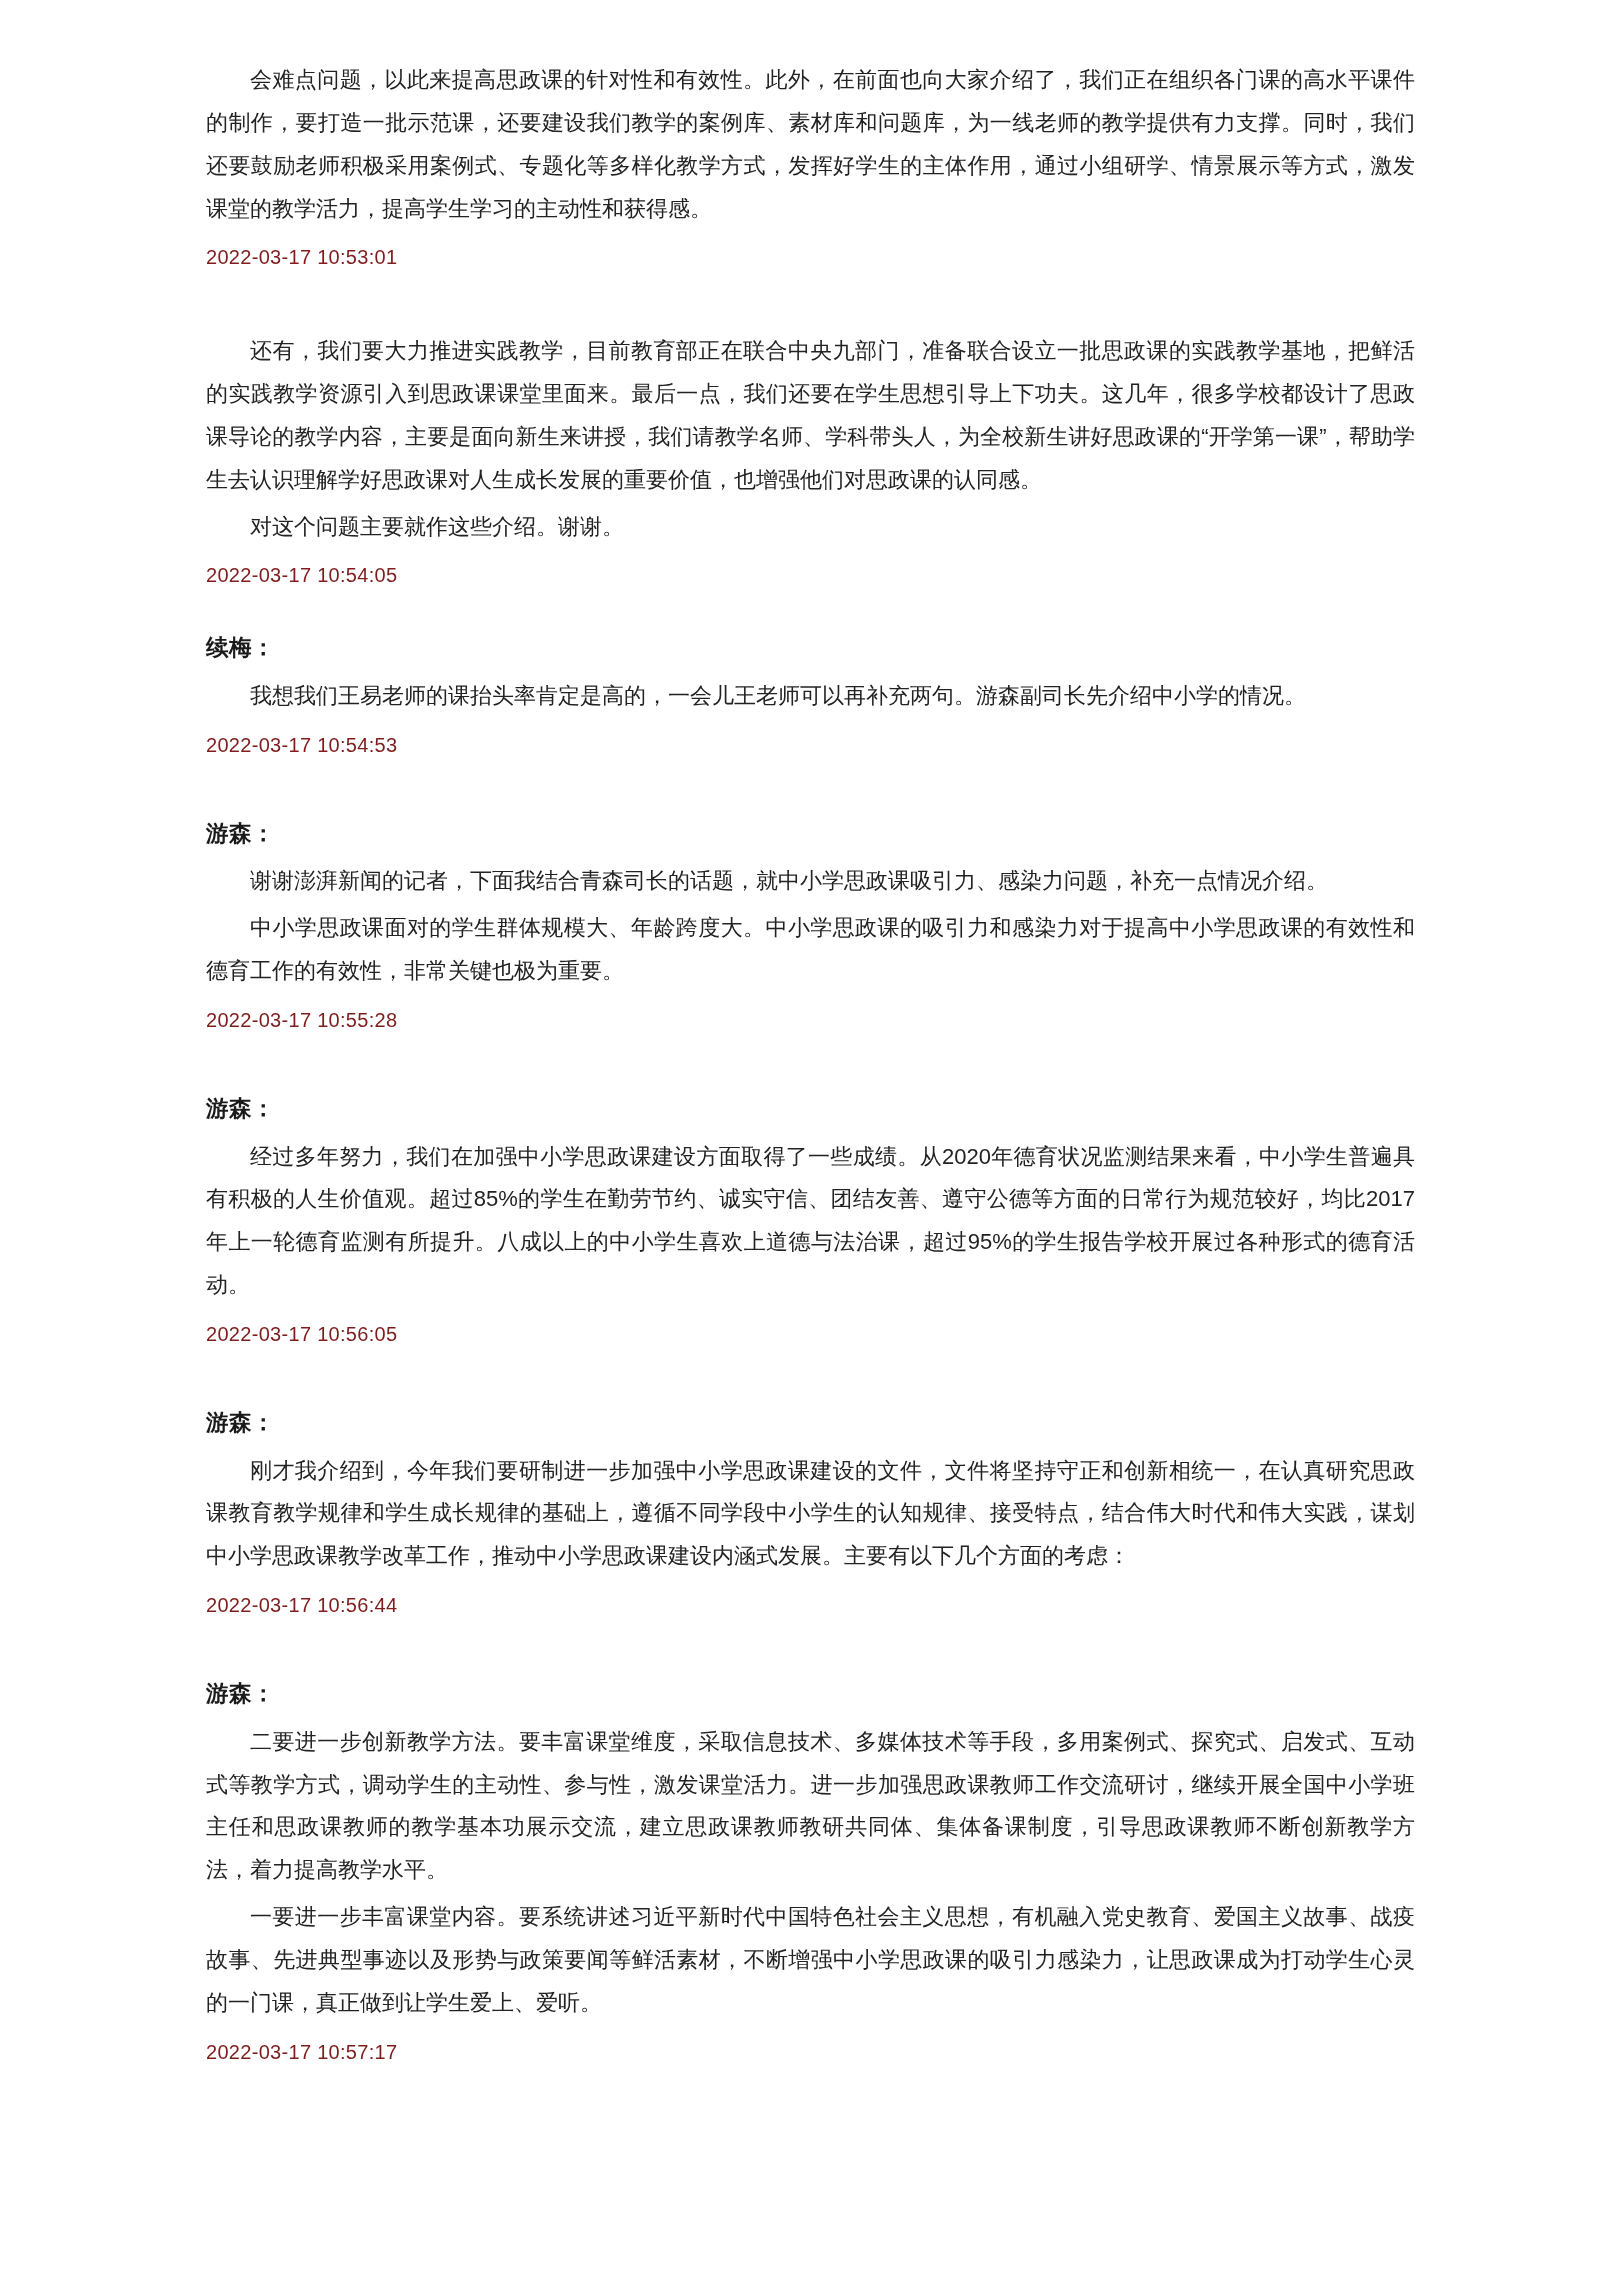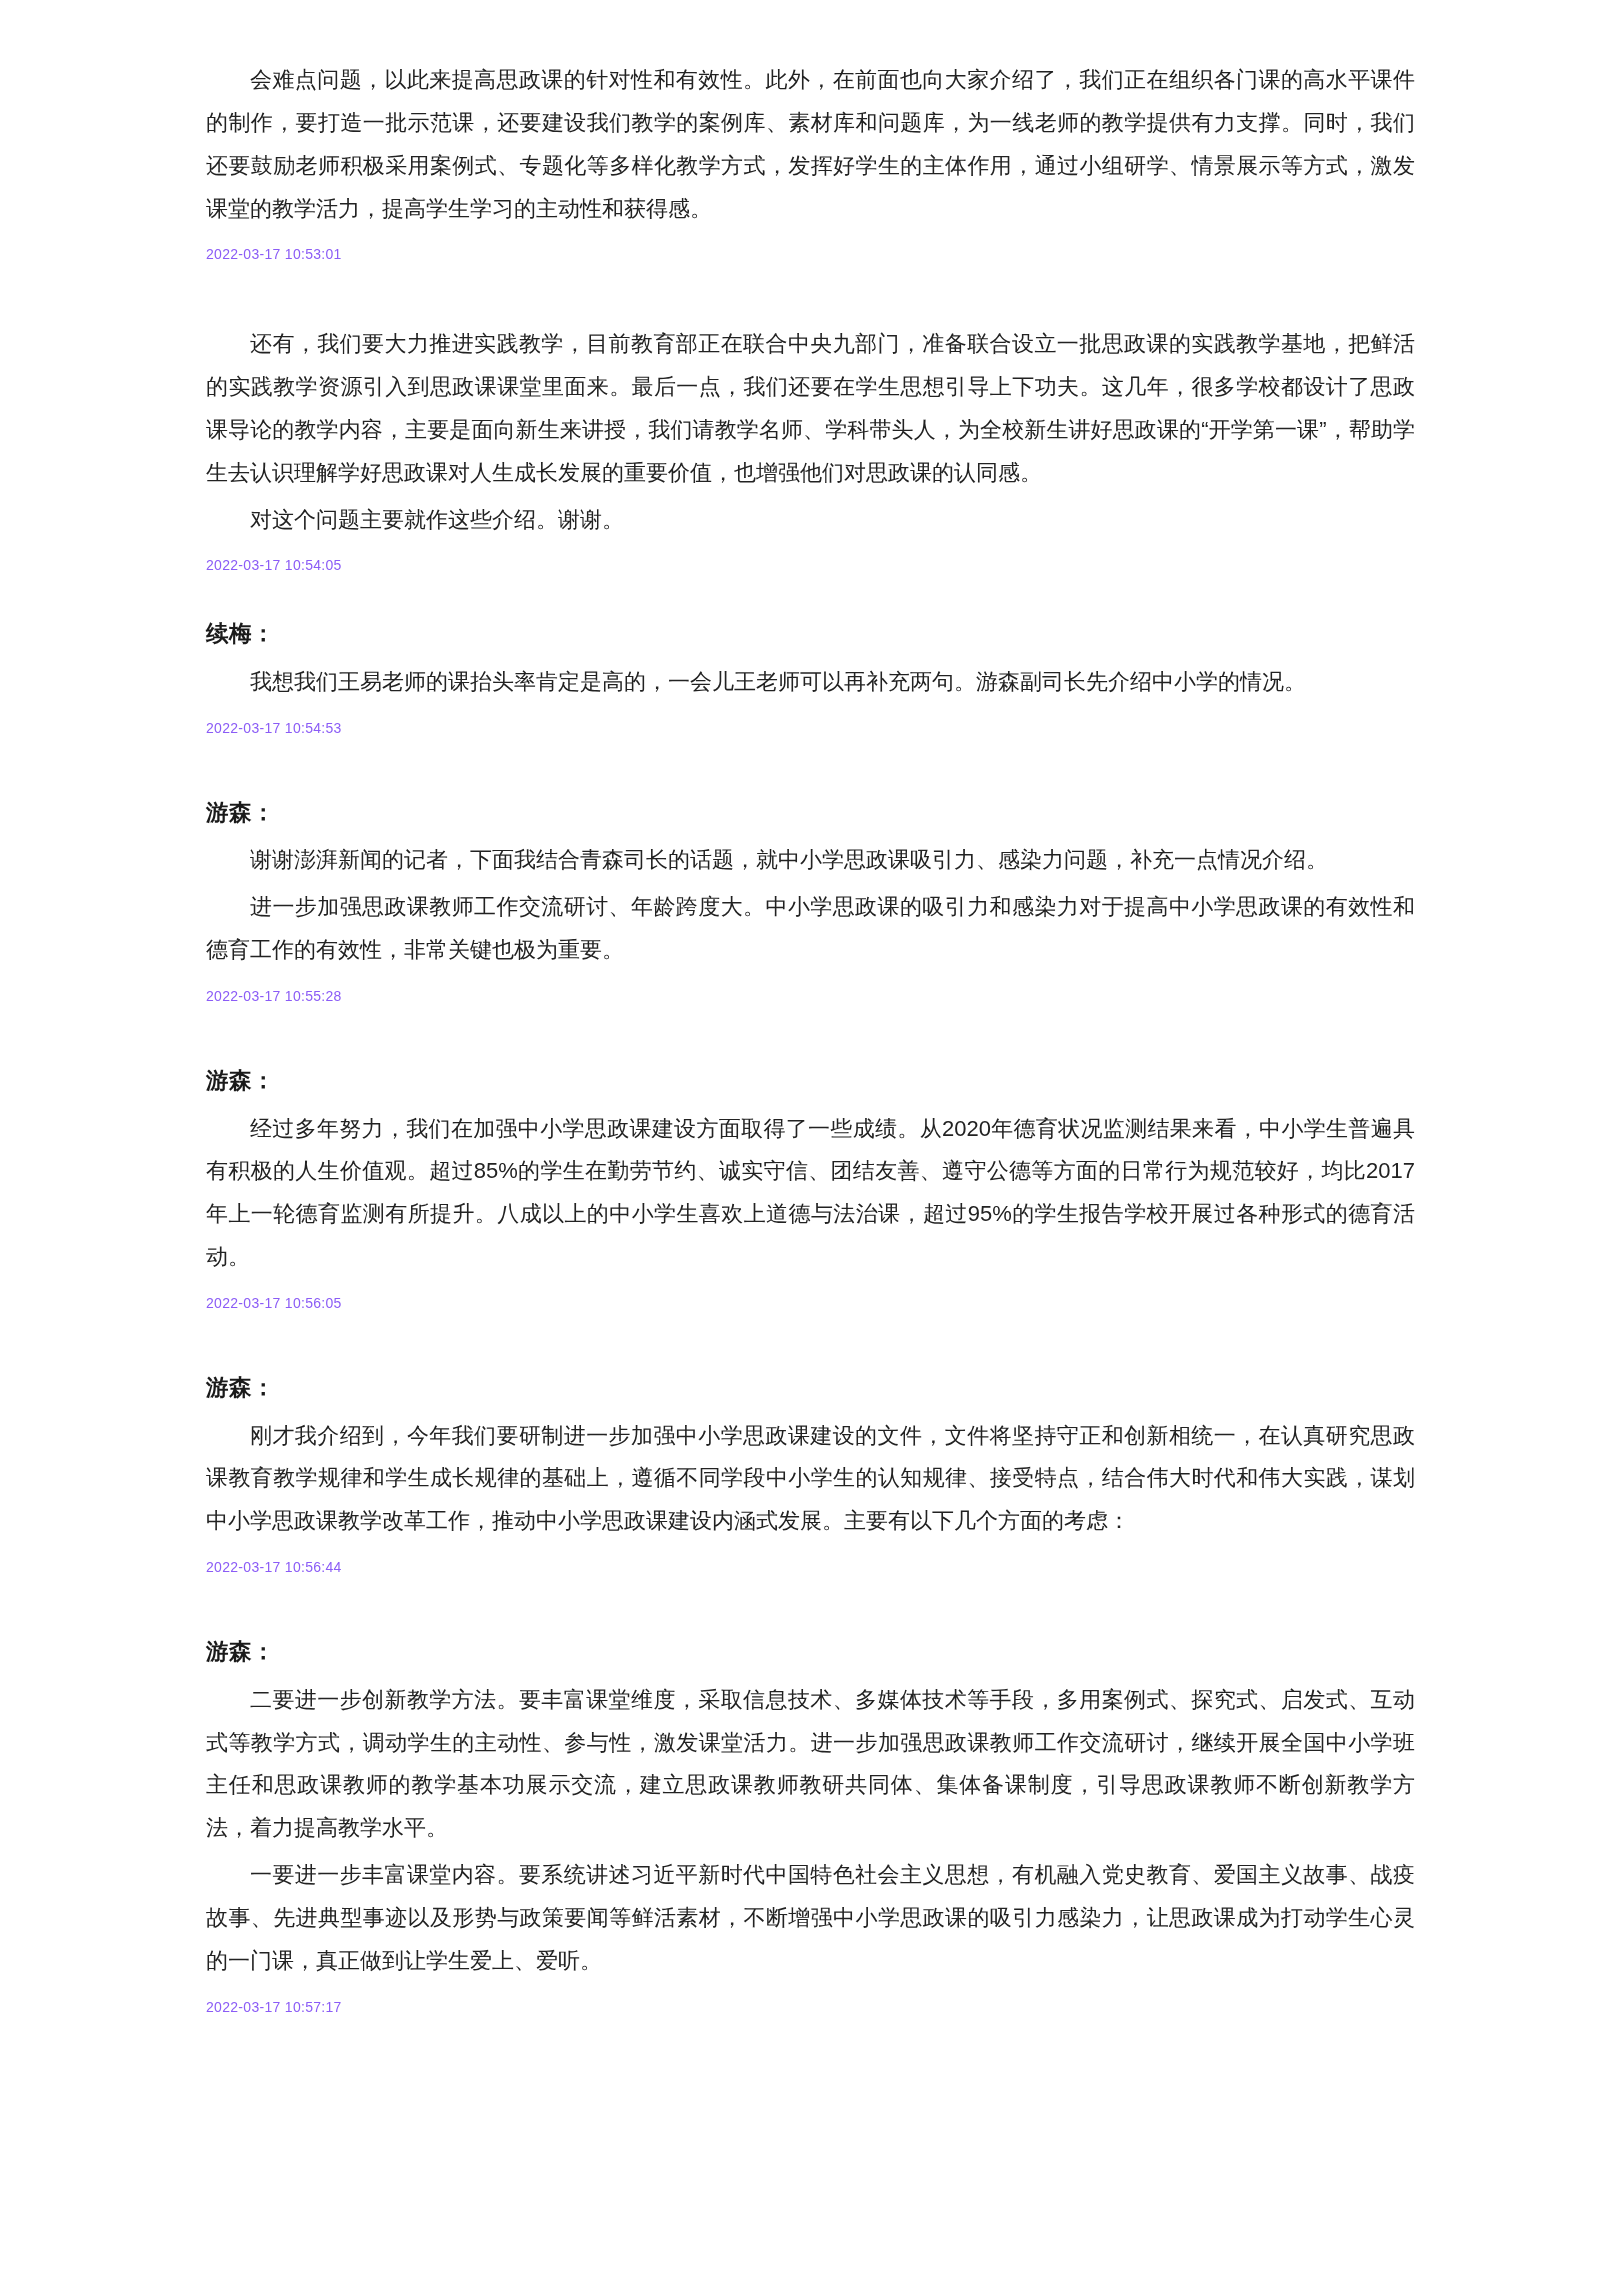--- a/index.html
+++ b/index.html
@@ -34,22 +34,22 @@
   }
   .para {
     font-size: 22px;
     line-height: 1.95;
     color: #222222;
     margin: 0 0 3.9px 0;
     text-align: justify;
     text-indent: 2em;
   }
   .timestamp {
-    font-size: 14px;
-    color: #8b5cf6;
+    font-size: 20px;
+    color: #7f1d1d;
     margin: 15.7px 0 0 0;
     letter-spacing: 0.3px;
   }
   .spacer-lg {
     height: 61px;
   }
   .spacer-md {
     height: 45px;
   }
 </style>
@@ -78,21 +78,21 @@
       <p class="speaker">续梅：</p>
       <p class="para">我想我们王易老师的课抬头率肯定是高的，一会儿王老师可以再补充两句。游森副司长先介绍中小学的情况。</p>
       <p class="timestamp">2022-03-17 10:54:53</p>
     </div>
 
     <div class="spacer-lg"></div>
 
     <div class="entry">
       <p class="speaker">游森：</p>
       <p class="para">谢谢澎湃新闻的记者，下面我结合青森司长的话题，就中小学思政课吸引力、感染力问题，补充一点情况介绍。</p>
-      <p class="para">进一步加强思政课教师工作交流研讨、年龄跨度大。中小学思政课的吸引力和感染力对于提高中小学思政课的有效性和德育工作的有效性，非常关键也极为重要。</p>
+      <p class="para">中小学思政课面对的学生群体规模大、年龄跨度大。中小学思政课的吸引力和感染力对于提高中小学思政课的有效性和德育工作的有效性，非常关键也极为重要。</p>
       <p class="timestamp">2022-03-17 10:55:28</p>
     </div>
 
     <div class="spacer-lg"></div>
 
     <div class="entry">
       <p class="speaker">游森：</p>
       <p class="para">经过多年努力，我们在加强中小学思政课建设方面取得了一些成绩。从2020年德育状况监测结果来看，中小学生普遍具有积极的人生价值观。超过85%的学生在勤劳节约、诚实守信、团结友善、遵守公德等方面的日常行为规范较好，均比2017年上一轮德育监测有所提升。八成以上的中小学生喜欢上道德与法治课，超过95%的学生报告学校开展过各种形式的德育活动。</p>
       <p class="timestamp">2022-03-17 10:56:05</p>
     </div>

